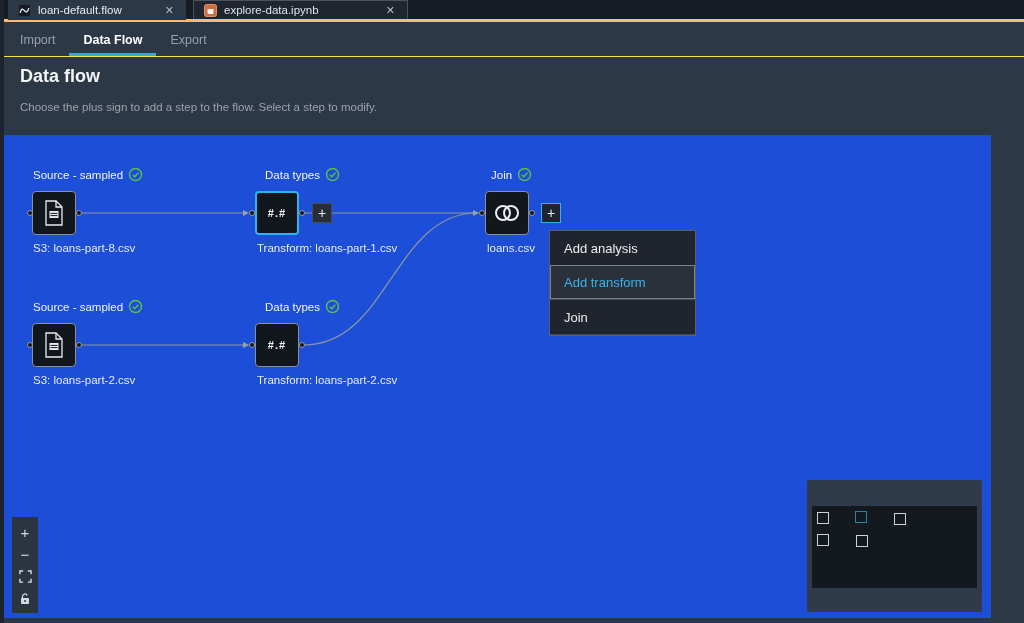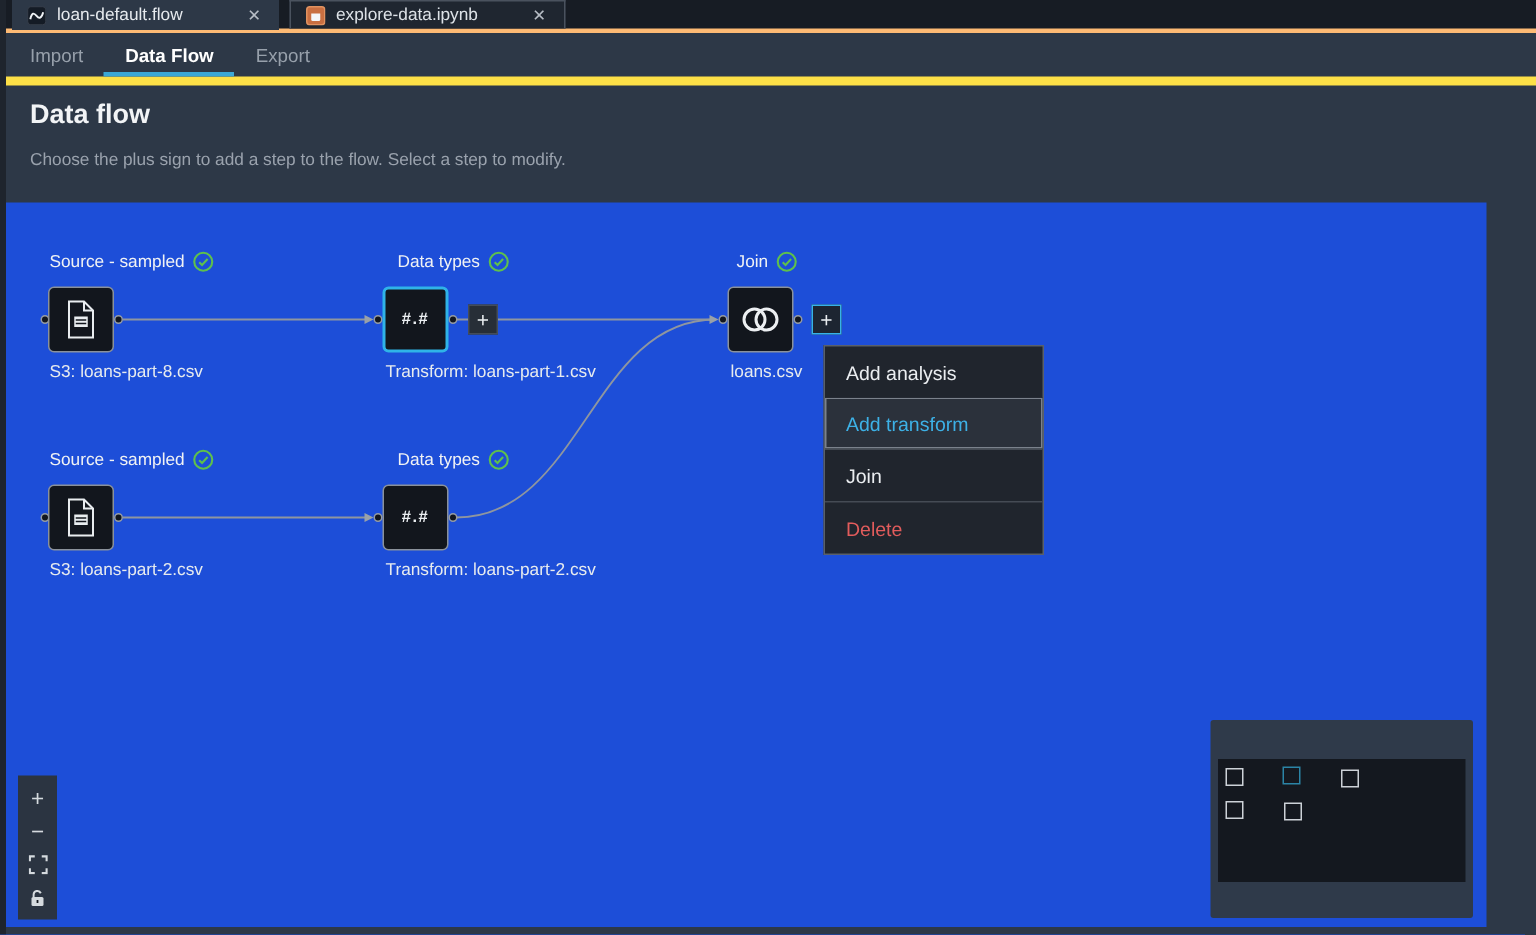--- a/index.html
+++ b/index.html
@@ -19,30 +19,30 @@
     background:#171c24; border-bottom:3px solid #fdba74;
     display:flex; align-items:stretch; padding-left:8px; z-index:4;
   }
   .tab {
     display:flex; align-items:center; gap:7px;
     padding:0 10px; font-size:11.5px; color:#e6eaee; cursor:pointer;
   }
   .tab.active { background:#2d3847; margin-bottom:-1px; width:178px; }
   .tab.inactive {
     background:#1f2630; border:1px solid #4a525e; border-bottom:none;
-    margin-left:7px; width:184px; color:#dde2e7;
+    margin-left:7px; width:215px; color:#dde2e7;
   }
   .tab-title { flex:1; white-space:nowrap; overflow:hidden; }
   .tab-close { color:#b6bcc4; font-size:11px; padding:0 2px; cursor:pointer; }
   .tab-icon { display:flex; align-items:center; }
 
   
   .navbar {
     position:absolute; top:23px; left:0; right:0; height:34px;
-    background:#2d3847; border-bottom:6px solid #fde047;
+    background:#2d3847; border-bottom:1px solid #fde047;
     display:flex; align-items:stretch; padding-left:6px; z-index:3;
   }
   .nav-item {
     padding:0 14px; font-size:12.5px; color:#97a0ab;
     display:flex; align-items:center; cursor:pointer;
     border-bottom:3px solid transparent; padding-top:3px;
   }
   .nav-item.active { color:#ffffff; font-weight:bold; border-bottom:3px solid #3ba8d6; }
 
   
@@ -285,21 +285,20 @@
 
   <div class="plus-btn plus-1">+</div>
   <div class="plus-btn active plus-2">+</div>
 
   <div class="menu">
     <div class="menu-item">Add analysis</div>
     <div class="menu-item highlight">Add transform</div>
     <div class="menu-divider"></div>
     <div class="menu-item">Join</div>
     <div class="menu-divider"></div>
-    <div class="menu-item danger">Delete</div>
   </div>
 
   <div class="zoom-toolbar">
     <div class="zoom-btn">+</div>
     <div class="zoom-btn">−</div>
     <div class="zoom-btn">
       <svg width="13" height="13" viewBox="0 0 14 14">
         <path d="M1,4.5 V1 H4.5 M9.5,1 H13 V4.5 M13,9.5 V13 H9.5 M4.5,13 H1 V9.5" stroke="#d5dade" stroke-width="1.5" fill="none"></path>
       </svg>
     </div>

